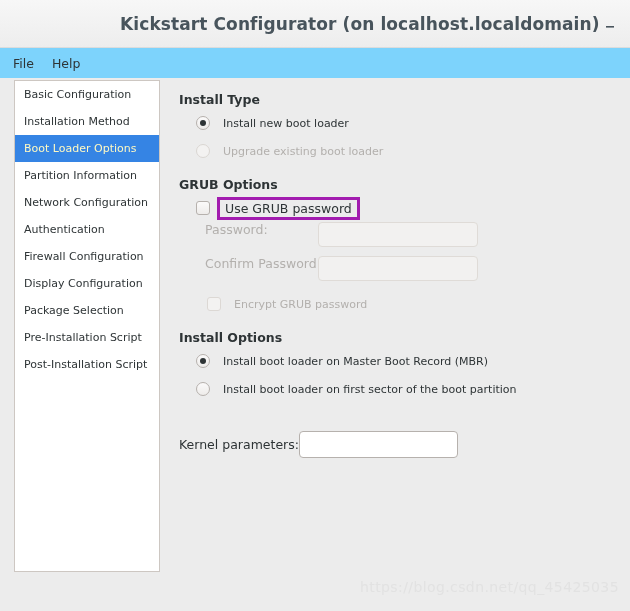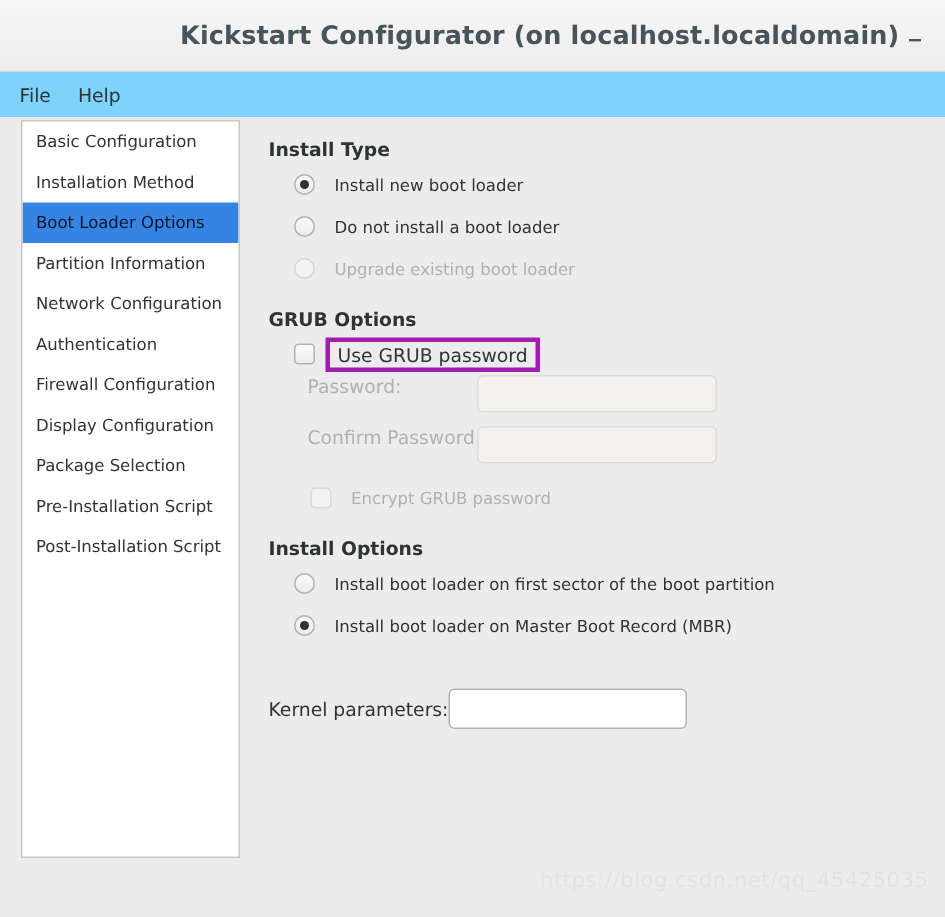--- a/index.html
+++ b/index.html
@@ -89,21 +89,21 @@
     height: 27px;
     line-height: 27px;
     padding-left: 9px;
     font-size: 11px;
     color: #2e3436;
     white-space: nowrap;
     cursor: default;
   }
   .side-item.selected {
     background: #3584e4;
-    color: #0f172a;
+    color: #fef9c3;
   }
 
   
   #pane {
     position: absolute;
     left: 179px;
     top: 0;
     right: 0;
     bottom: 0;
   }
@@ -281,24 +281,20 @@
   <div id="pane">
 
     <div class="sp-a"></div>
 
     <div class="group-title">Install Type</div>
 
     <div class="opt-row">
       <span class="radio checked"></span>
       <span class="opt-label">Install new boot loader</span>
     </div>
-    <div class="opt-row">
-      <span class="radio"></span>
-      <span class="opt-label">Do not install a boot loader</span>
-    </div>
     <div class="opt-row disabled">
       <span class="radio disabled"></span>
       <span class="opt-label">Upgrade existing boot loader</span>
     </div>
 
     <div class="sp-b"></div>
 
     <div class="group-title">GRUB Options</div>
 
     <div class="opt-row">
@@ -319,26 +315,26 @@
     <div class="opt-row disabled" style="padding-left:28px">
       <span class="check disabled"></span>
       <span class="opt-label">Encrypt GRUB password</span>
     </div>
 
     <div class="sp-b"></div>
 
     <div class="group-title">Install Options</div>
 
     <div class="opt-row">
+      <span class="radio checked"></span>
+      <span class="opt-label">Install boot loader on Master Boot Record (MBR)</span>
+    </div>
+    <div class="opt-row">
       <span class="radio"></span>
       <span class="opt-label">Install boot loader on first sector of the boot partition</span>
-    </div>
-    <div class="opt-row">
-      <span class="radio checked"></span>
-      <span class="opt-label">Install boot loader on Master Boot Record (MBR)</span>
     </div>
 
     <div id="kernel-row">
       <span class="klabel">Kernel parameters:</span>
       <input id="kernel-input" type="text" value="" style="">
     </div>
 
   </div>
 </div>
 

